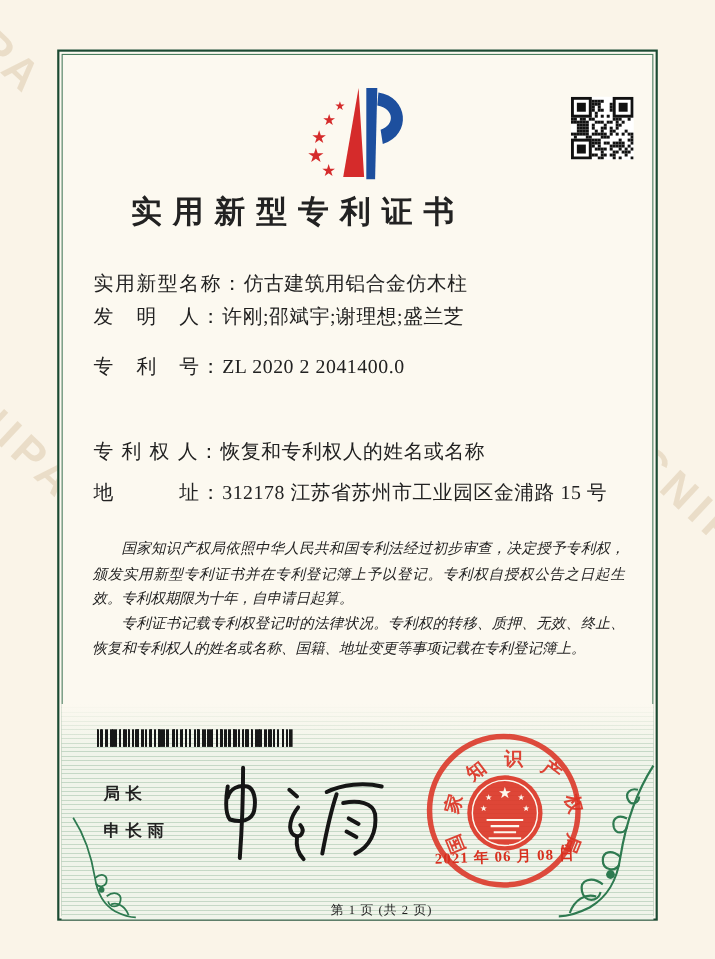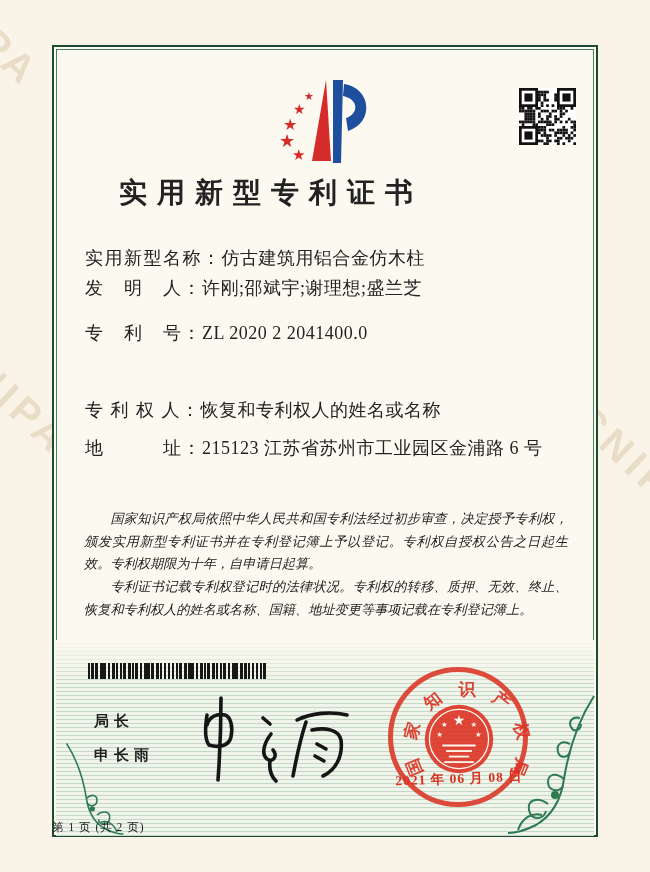--- a/index.html
+++ b/index.html
@@ -48,21 +48,21 @@
     text-align:center; font-size:28px; font-weight:bold; letter-spacing:10px;
   }
   
   .field{position:absolute; left:85px; z-index:3; font-size:18px; font-weight:400; letter-spacing:.5px; white-space:nowrap;}
   .f0{top:246px;} .f1{top:276px;} .f2{top:321px;} .f3{top:360px;}
   .f4{top:398px;} .f5{top:436px;} .f6{top:474px;}
   .field .lbl{letter-spacing:1.5px;}
   .field2{position:absolute; left:340px; top:0;}
   
   .body-text{
-    position:absolute; left:84px; top:508px; width:484px; z-index:3;
+    position:absolute; left:84px; top:488px; width:484px; z-index:3;
     font-size:13.2px; line-height:1.72; text-align:justify; font-style:italic;
   }
   .body-text p{margin:0; text-indent:2em;}
   
   .barcode{
     position:absolute; left:88px; top:663px; width:178px; height:16px; z-index:3;
     background:
       repeating-linear-gradient(90deg,#171717 0 2px,transparent 2px 4px),
       repeating-linear-gradient(90deg,#171717 0 1px,transparent 1px 7px),
       repeating-linear-gradient(90deg,transparent 0 3px,#171717 3px 5px,transparent 5px 11px);
@@ -86,21 +86,21 @@
     position:absolute; left:374px; top:770px; width:170px; z-index:5; text-align:center;
     color:#d8301f; font-size:13.5px; font-weight:bold; letter-spacing:1px; transform:rotate(-2deg);
   }
   
   .flourish{position:absolute; z-index:3;}
   .fl-br{left:506px; top:694px;}
   .fl-bl{left:56px; top:742px; transform:scaleX(-1);}
   
   .footer{
     position:absolute; left:52px; top:820px; width:590px; z-index:3;
-    font-size:11.5px; letter-spacing:1px;
+    text-align:center; font-size:11.5px; letter-spacing:1px;
   }
 </style>
 </head>
 <body>
 
 <div class="page">
 
   <span class="wm wm1">CNIPA</span>
   <span class="wm wm2">CNIPA</span>
   <span class="wm wm3">CNIPA</span>
@@ -282,21 +282,21 @@
       <rect x="43.42857142857143" y="54.28571428571429" width="2.7142857142857144" height="2.7142857142857144" fill="#111"></rect>
       <rect x="54.28571428571429" y="54.28571428571429" width="2.7142857142857144" height="2.7142857142857144" fill="#111"></rect>
     </svg>
 
   <div class="title">实用新型专利证书</div>
 
   <div class="field f0"><span class="lbl">实用新型名称：</span><span>仿古建筑用铝合金仿木柱</span></div>
   <div class="field f1"><span class="lbl">发　明　人：</span><span>许刚;邵斌宇;谢理想;盛兰芝</span></div>
   <div class="field f2"><span class="lbl">专　利　号：</span><span>ZL 2020 2 2041400.0</span></div>
   <div class="field f4"><span class="lbl">专 利 权 人：</span><span>恢复和专利权人的姓名或名称</span></div>
-  <div class="field f5"><span class="lbl">地　　　址：</span><span>215123 江苏省苏州市工业园区金浦路 6 号</span></div>
+  <div class="field f5"><span class="lbl">地　　　址：</span><span>312178 江苏省苏州市工业园区金浦路 15 号</span></div>
 
   <div class="body-text">
     <p>国家知识产权局依照中华人民共和国专利法经过初步审查，决定授予专利权，颁发实用新型专利证书并在专利登记簿上予以登记。专利权自授权公告之日起生效。专利权期限为十年，自申请日起算。</p>
     <p>专利证书记载专利权登记时的法律状况。专利权的转移、质押、无效、终止、恢复和专利权人的姓名或名称、国籍、地址变更等事项记载在专利登记簿上。</p>
   </div>
 
   <div class="barcode"></div>
 
   <div class="bureau bureau-title">局长</div>
   <div class="bureau bureau-name">申长雨</div>

